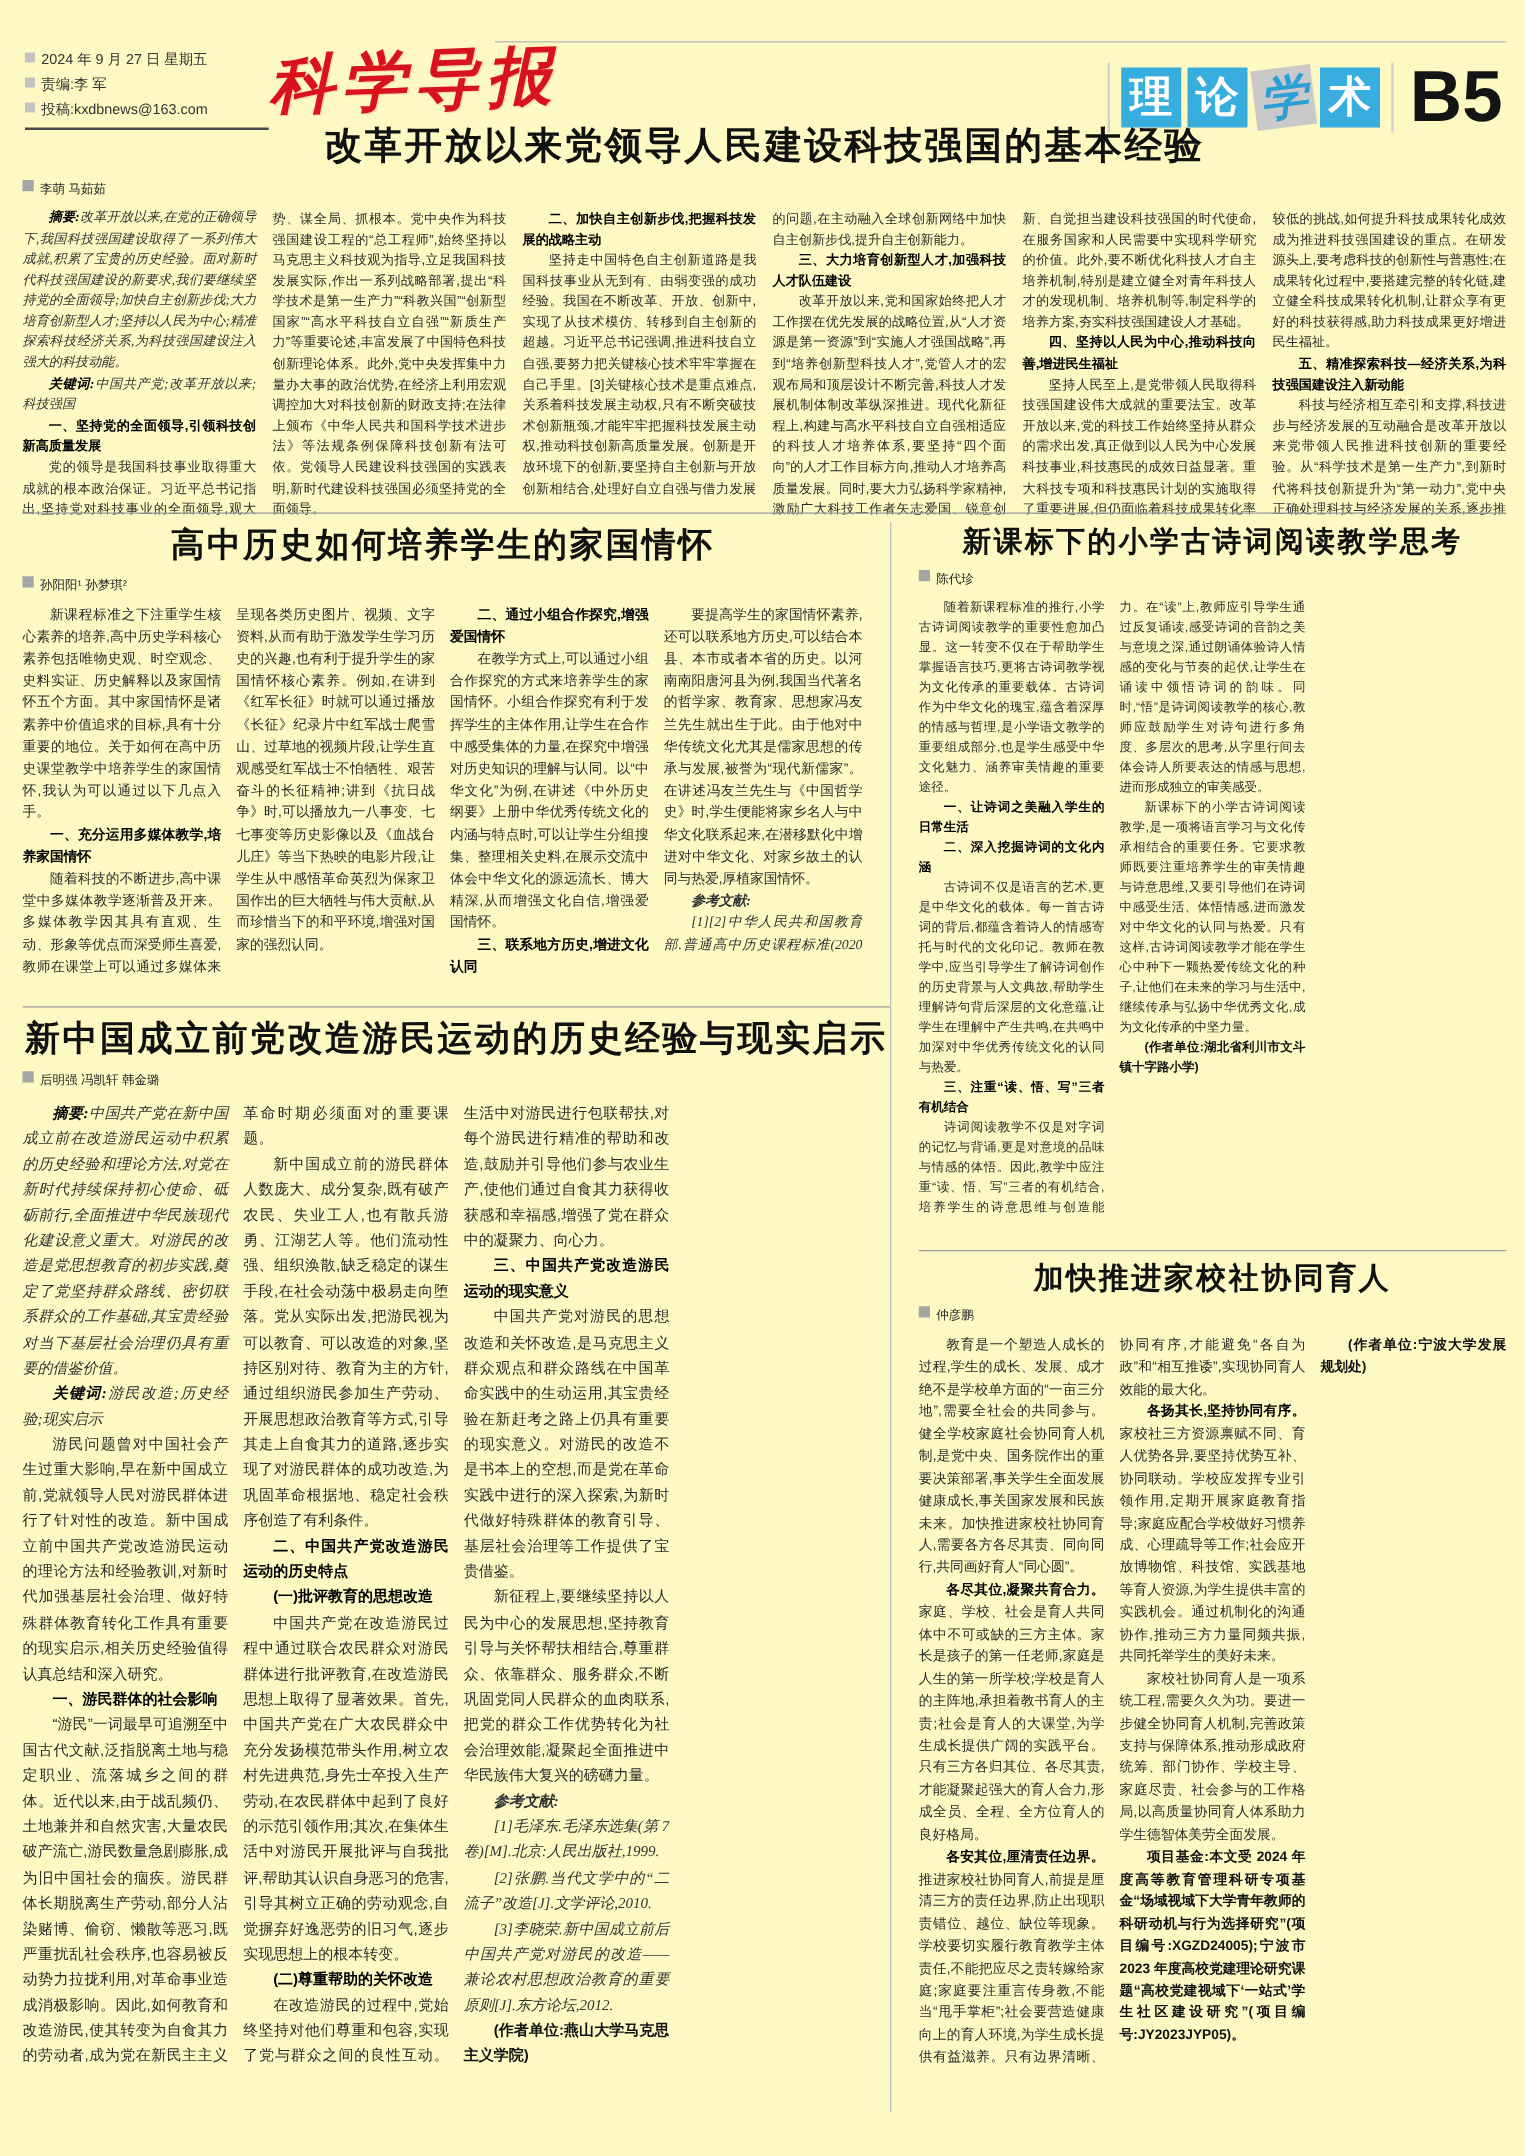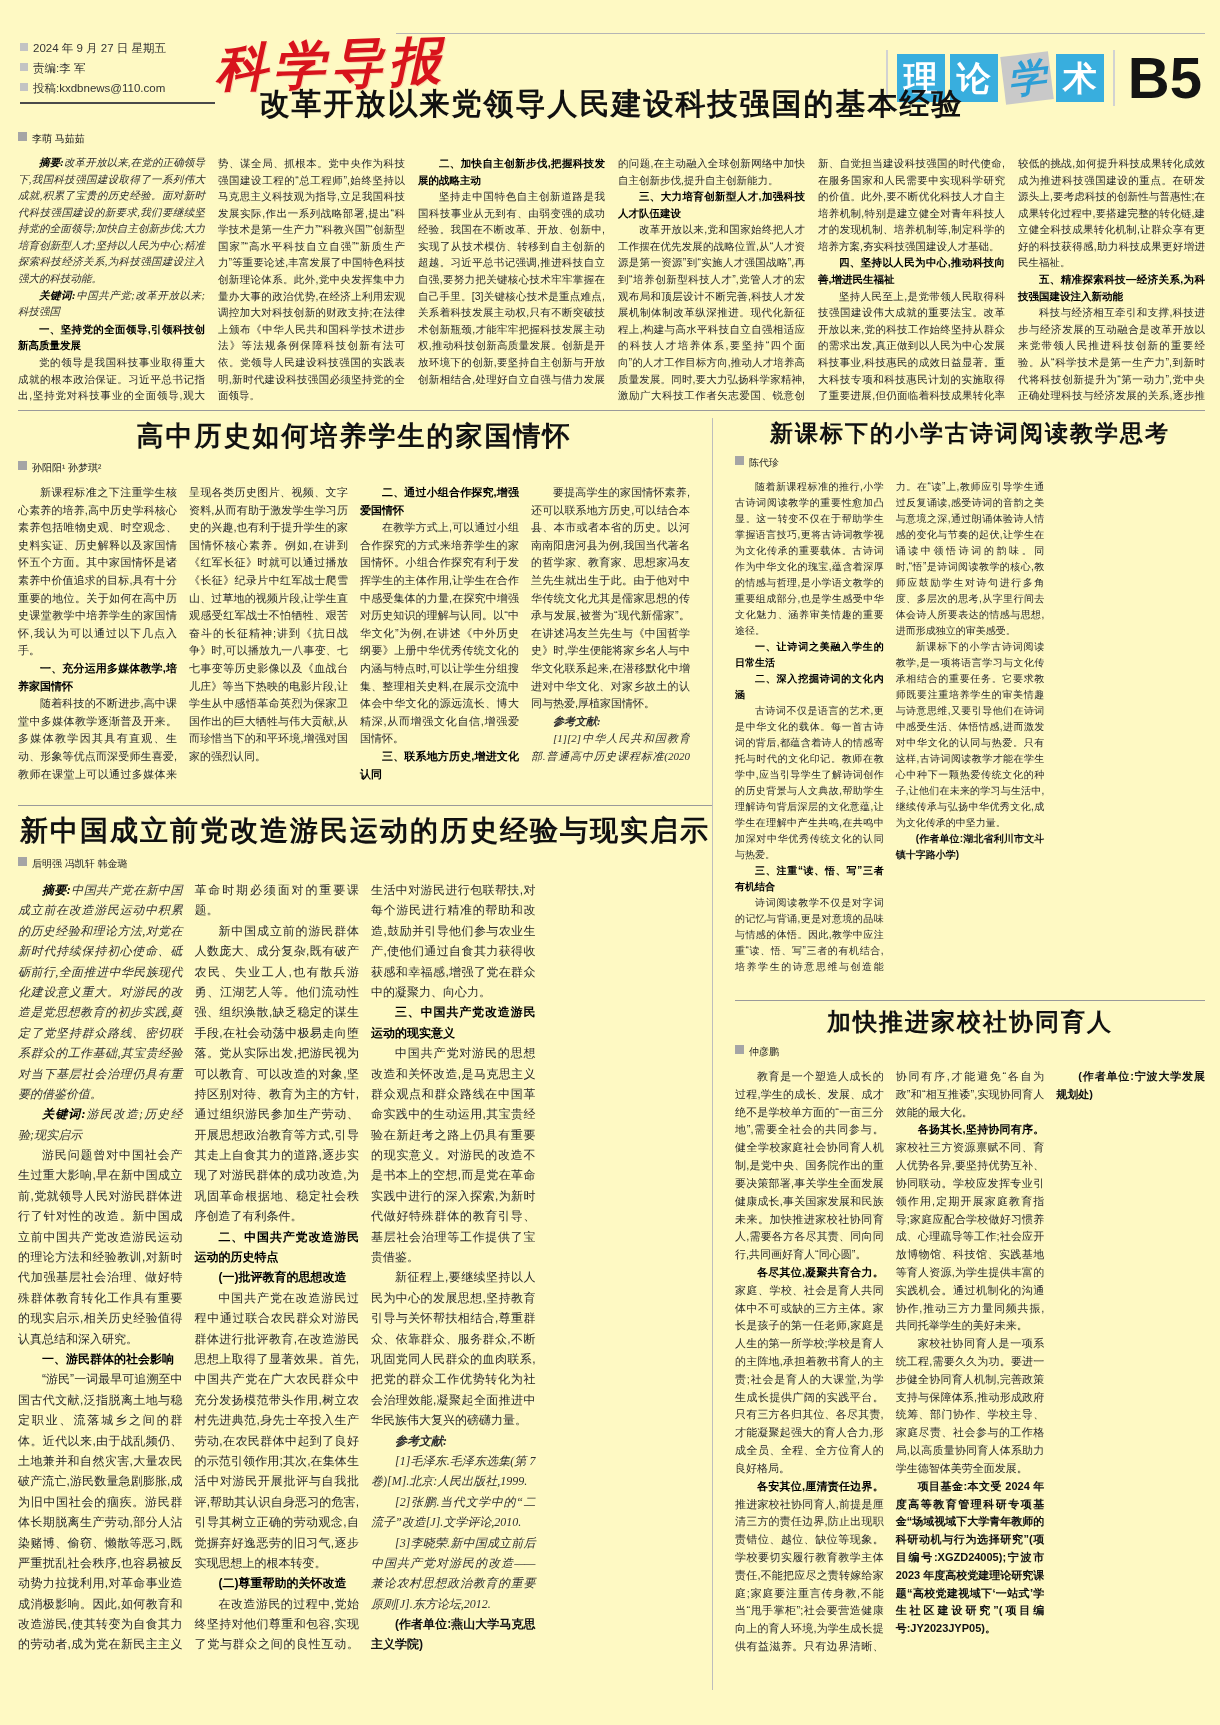--- a/index.html
+++ b/index.html
@@ -30,21 +30,21 @@
   .body{margin-top:9px;column-fill:auto;overflow:hidden;text-align:justify;color:#2a2a2a;}
   .blk{margin:0;text-indent:2em;}
   .blk.subhead,.blk.subhead2{font-weight:700;color:#000;}
   .blk.abstract,.blk.ref,.blk.refhead{font-family:"Liberation Serif","DejaVu Serif",serif;
         font-style:italic;color:#303030;}
   .blk.abstract strong,.blk.refhead{font-style:italic;}
   .blk.refhead{font-weight:700;}
   .blk.affil,.blk.fund{font-weight:700;color:#111;}
   .blk strong{font-weight:700;color:#000;}
   
-  .a-main{left:18px;top:84px;width:1187px;height:318px;}
+  .a-main{left:18px;top:96px;width:1187px;height:318px;}
   .a-main h1{font-size:30px;}
   .a-main .body{height:252px;column-count:6;column-gap:13px;font-size:10.5px;line-height:1.58;}
   
   .a-hist{left:18px;top:418px;width:672px;height:384px;}
   .a-hist h1{font-size:27px;}
   .a-hist .body{height:300px;column-count:4;column-gap:12px;font-size:11px;line-height:1.6;}
   
   .a-poem{left:735px;top:418px;width:470px;height:578px;}
   .a-poem h1{font-size:23px;}
   .a-poem .body{height:506px;column-count:3;column-gap:12px;font-size:10px;line-height:1.6;}
@@ -65,21 +65,21 @@
   .vr-mid{left:712px;top:418px;height:1272px;}
 </style>
 </head>
 <body>
 
 <div class="page">
 
   <div class="issue-meta">
     <div class="mline"><span class="sq"></span><span>2024 年 9 月 27 日 星期五</span></div>
     <div class="mline"><span class="sq"></span><span>责编:李 军</span></div>
-    <div class="mline"><span class="sq"></span><span>投稿:kxdbnews@110.com</span></div>
+    <div class="mline"><span class="sq"></span><span>投稿:kxdbnews@163.com</span></div>
   </div>
   <div class="brand">科学导报</div>
   <div class="tr-rule"></div>
   <div class="section-strip">
     <span class="vbar"></span>
     <span class="tile">理</span>
     <span class="tile">论</span>
     <span class="tile alt">学</span>
     <span class="tile">术</span>
     <span class="vbar"></span>

